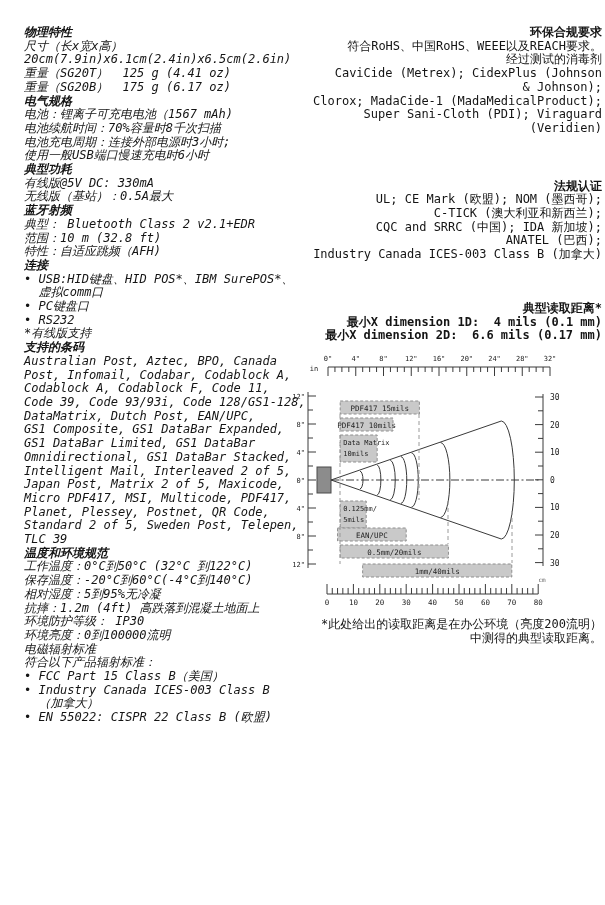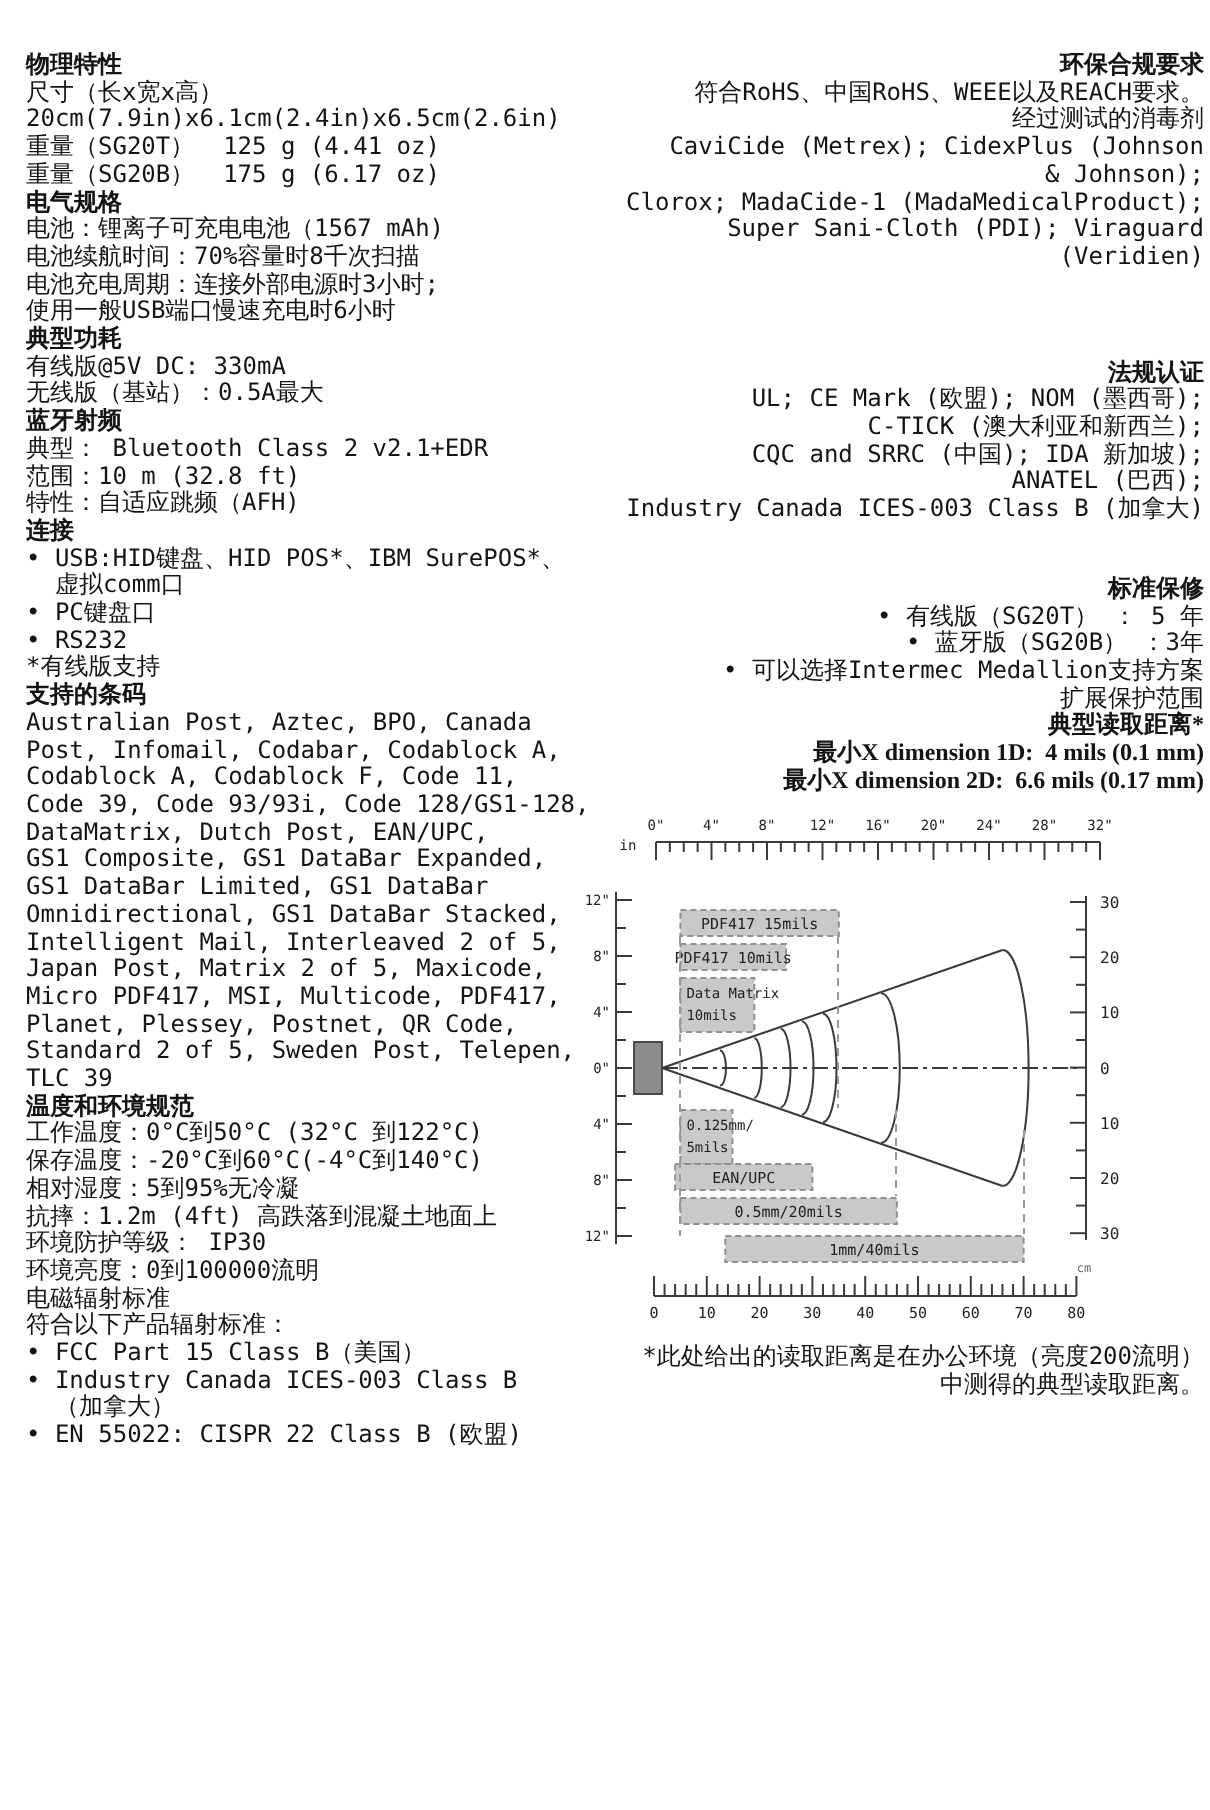--- a/index.html
+++ b/index.html
@@ -2,31 +2,31 @@
 <html><head>
 <meta charset="utf-8">
 <style>
   html,body{margin:0;padding:0;background:#fff;}
   .page{
     position:relative;width:605px;height:905px;background:#ffffff;color:#141414;
     font-family:"DejaVu Sans Mono","Liberation Mono",monospace;
     font-size:12px;line-height:13.7px;overflow:hidden;
   }
   .col{position:absolute;top:26px;}
-  .col-left{left:13px;width:289px;}
+  .col-left{left:24px;width:289px;font-style:italic;}
   .col-right{left:299px;width:303px;text-align:right;}
   .sec{}
   .sec:first-child{margin-top:0;}
   .sec-title{font-weight:bold;white-space:pre-wrap;}
   .sec-lines{white-space:pre-wrap;}
   .bold-lines .sec-lines{font-weight:bold;}
   .col-right .mt-a{margin-top:44px;}
   .col-right .mt-b{margin-top:26px;}
   .col-right .mt-c{margin-top:26px;}
-  .col-right .mt-d{font-family:Liberation Serif, serif;}
+  .col-right .mt-d{margin-top:40px;}
   #reading-chart{margin:8px 0 0 -7px;width:310px;height:262px;}
   .footnote{margin-top:5px;white-space:pre-wrap;}
   svg{display:block;}
 </style>
 </head>
 <body>
 
 <div class="page">
 
   <div class="col col-left">
@@ -108,27 +108,20 @@
 Super Sani-Cloth (PDI); Viraguard
 (Veridien)</div>
     </section>
     <section class="sec mt-a">
       <div class="sec-title">法规认证</div>
       <div class="sec-lines">UL; CE Mark (欧盟); NOM (墨西哥);
 C-TICK (澳大利亚和新西兰);
 CQC and SRRC (中国); IDA 新加坡);
 ANATEL (巴西);
 Industry Canada ICES-003 Class B (加拿大)</div>
-    </section>
-    <section class="sec mt-b">
-      <div class="sec-title">标准保修</div>
-      <div class="sec-lines">• 有线版（SG20T） ： 5 年
-• 蓝牙版（SG20B） ：3年
-• 可以选择Intermec Medallion支持方案
-  扩展保护范围</div>
     </section>
     <section class="sec mt-d bold-lines">
       <div class="sec-title">典型读取距离*</div>
       <div class="sec-lines">最小X dimension 1D:  4 mils (0.1 mm)
 最小X dimension 2D:  6.6 mils (0.17 mm)</div>
     </section>
 
     <div id="reading-chart">
         <svg width="310" height="262" viewBox="0 0 310 262" style="font-family: &quot;DejaVu Sans Mono&quot;, &quot;Liberation Mono&quot;, monospace;">
           <g>

